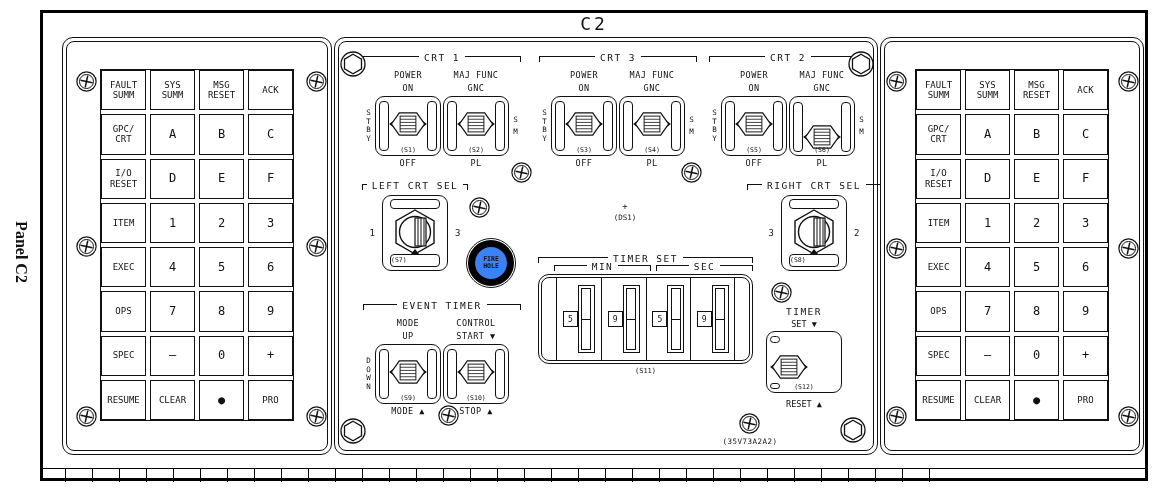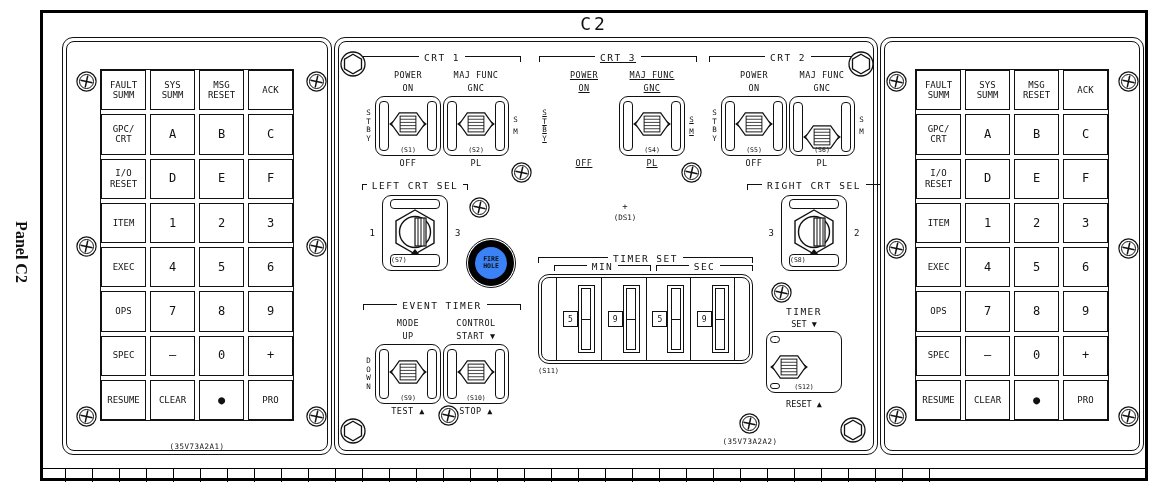--- a/index.html
+++ b/index.html
@@ -75,21 +75,21 @@
           border:1px solid #111;border-radius:8px;}
   .ts-mods{position:absolute;left:17px;top:3px;width:179px;bottom:3px;
           display:grid;grid-template-columns:repeat(4,1fr);}
   .module{border-left:1px solid #111;display:flex;align-items:center;justify-content:center;position:relative;}
   .module:last-child{border-right:1px solid #111;}
   .dbox{width:13px;height:14px;border:1px solid #111;display:flex;align-items:center;
         justify-content:center;font-size:8px;background:#fff;}
   .slot{width:15px;height:66px;border:1.2px solid #111;position:relative;background:#fff;}
   .slot .sin{position:absolute;left:2.5px;right:2.5px;top:2px;bottom:2px;border:1px solid #111;}
   .slot .sin:after{content:"";position:absolute;left:0;right:0;top:50%;border-top:1px solid #111;}
-  .ts-id{font-size:7px;margin-top:3px;}
+  .ts-id{text-align:center;font-size:7px;margin-top:3px;}
   
   .timersw{position:absolute;left:431px;top:268px;width:76px;text-align:center;}
   .timersw .t1{font-size:9.5px;letter-spacing:1.5px;line-height:12px;}
   .timersw .t2{font-size:8.5px;line-height:12px;}
   .timersw .housing{height:62px;margin:1px 0;flex-direction:column;}
   .timersw .t3{font-size:8.5px;line-height:12px;margin-top:5px;}
   
   .bstrip{position:absolute;left:43px;top:468px;width:1102px;height:13px;border-top:1.4px solid #000;}
   .bstrip .ticks{position:absolute;left:22px;top:0;width:888px;height:100%;
         background:repeating-linear-gradient(to right,#000 0 1.3px,transparent 1.3px 27px);}
@@ -135,21 +135,20 @@
       <div class="key big">9</div>
       <div class="key">SPEC</div>
       <div class="key big">—</div>
       <div class="key big">0</div>
       <div class="key big">+</div>
       <div class="key">RESUME</div>
       <div class="key">CLEAR</div>
       <div class="key big">●</div>
       <div class="key">PRO</div>
     </div>
-  <div class="pid">(35V73A2A1)</div>
 <div class="screw" style="left: 12.5px; top: 32.5px;"><svg width="21" height="21" viewBox="0 0 21 21">
         <circle cx="10.5" cy="10.5" r="9.6" fill="#fff" stroke="#111" stroke-width="1.2"></circle>
         <circle cx="10.5" cy="10.5" r="7" fill="none" stroke="#111" stroke-width="1"></circle>
         <g transform="rotate(12 10.5 10.5)" stroke="#111" stroke-width="1.5">
           <line x1="10.5" y1="4.4" x2="10.5" y2="16.6"></line>
           <line x1="4.4" y1="10.5" x2="16.6" y2="10.5"></line>
         </g>
       </svg></div>
     <div class="screw" style="left: 242.5px; top: 32.5px;"><svg width="21" height="21" viewBox="0 0 21 21">
         <circle cx="10.5" cy="10.5" r="9.6" fill="#fff" stroke="#111" stroke-width="1.2"></circle>
@@ -246,36 +245,53 @@
         <div class="pill"></div>
         <div class="sid">(S2)</div>
       </div>
       <div class="vside" style="grid-area: 4 / 4;">
         <div style="margin: 2px 0px;">S</div>
         <div style="margin: 2px 0px;">M</div>
       </div>
       <div class="gcell" style="grid-area: 5 / 2;">OFF</div>
       <div class="gcell" style="grid-area: 5 / 3;">PL</div>
     </div>
-  <div class="sgroup" style="left:204px;top:18px;text-decoration:underline;">
+  <div class="sgroup" style="left:204px;top:18px;">
       <div class="brk" style="grid-area: 1 / 1 / auto / 5;">
         <div class="seg l"></div>
         <div class="txt">CRT 3</div>
         <div class="seg r"></div>
       </div>
       <div class="gcell" style="grid-area: 2 / 2;">POWER</div>
       <div class="gcell" style="grid-area: 3 / 2;">ON</div>
       <div class="gcell" style="grid-area: 2 / 3;">MAJ FUNC</div>
       <div class="gcell" style="grid-area: 3 / 3;">GNC</div>
       <div class="vside" style="grid-area: 4 / 1;">
         <div>S</div>
         <div>T</div>
         <div>B</div>
         <div>Y</div>
       </div>
+      <div class="housing" style="grid-area: 4 / 2;">
+        <div class="pill"></div>
+        <div class="batwrap">
+          <svg width="38" height="30" viewBox="0 0 48 38">
+            <polygon points="0,19 6,14.5 6,23.5" fill="#111"></polygon>
+            <polygon points="48,19 42,14.5 42,23.5" fill="#111"></polygon>
+            <polygon points="3,19 13,5 35,5 45,19 35,33 13,33" fill="#fff" stroke="#111" stroke-width="1.6"></polygon>
+            <rect x="14" y="9" width="20" height="20" fill="none" stroke="#111" stroke-width="1.2"></rect>
+            <line x1="14" y1="13" x2="34" y2="13" stroke="#111"></line>
+            <line x1="14" y1="17" x2="34" y2="17" stroke="#111"></line>
+            <line x1="14" y1="21" x2="34" y2="21" stroke="#111"></line>
+            <line x1="14" y1="25" x2="34" y2="25" stroke="#111"></line>
+          </svg>
+        </div>
+        <div class="pill"></div>
+        <div class="sid">(S3)</div>
+      </div>
       <div class="housing" style="grid-area: 4 / 3;">
         <div class="pill"></div>
         <div class="batwrap">
           <svg width="38" height="30" viewBox="0 0 48 38">
             <polygon points="0,19 6,14.5 6,23.5" fill="#111"></polygon>
             <polygon points="48,19 42,14.5 42,23.5" fill="#111"></polygon>
             <polygon points="3,19 13,5 35,5 45,19 35,33 13,33" fill="#fff" stroke="#111" stroke-width="1.6"></polygon>
             <rect x="14" y="9" width="20" height="20" fill="none" stroke="#111" stroke-width="1.2"></rect>
             <line x1="14" y1="13" x2="34" y2="13" stroke="#111"></line>
             <line x1="14" y1="17" x2="34" y2="17" stroke="#111"></line>
@@ -394,21 +410,21 @@
             <line x1="14" y1="13" x2="34" y2="13" stroke="#111"></line>
             <line x1="14" y1="17" x2="34" y2="17" stroke="#111"></line>
             <line x1="14" y1="21" x2="34" y2="21" stroke="#111"></line>
             <line x1="14" y1="25" x2="34" y2="25" stroke="#111"></line>
           </svg>
         </div>
         <div class="pill"></div>
         <div class="sid">(S10)</div>
       </div>
       <div class="vside" style="grid-area: 4 / 4;"></div>
-      <div class="gcell" style="grid-area: 5 / 2;">TEST ▲</div>
+      <div class="gcell" style="grid-area: 5 / 2;">MODE ▲</div>
       <div class="gcell" style="grid-area: 5 / 3;">STOP ▲</div>
     </div>
 
   <div class="rotary" style="left:27px;top:146px;width:106px;">
       <div class="brk">
         <div class="seg l"></div>
         <div class="txt">LEFT CRT SEL</div>
         <div class="seg r"></div>
       </div>
       <div class="r-row">

